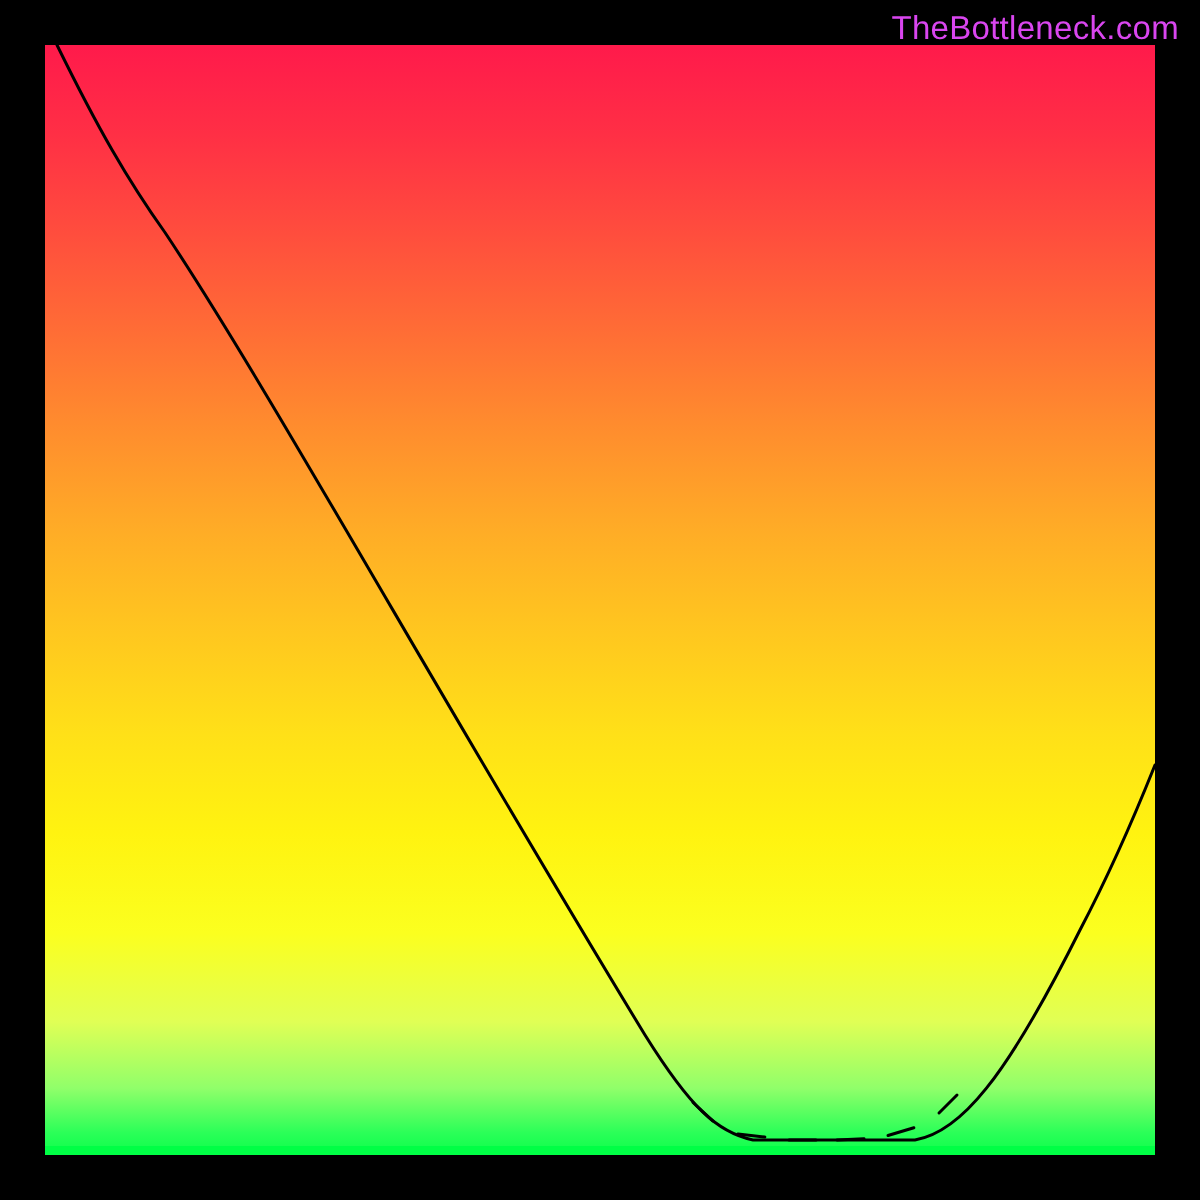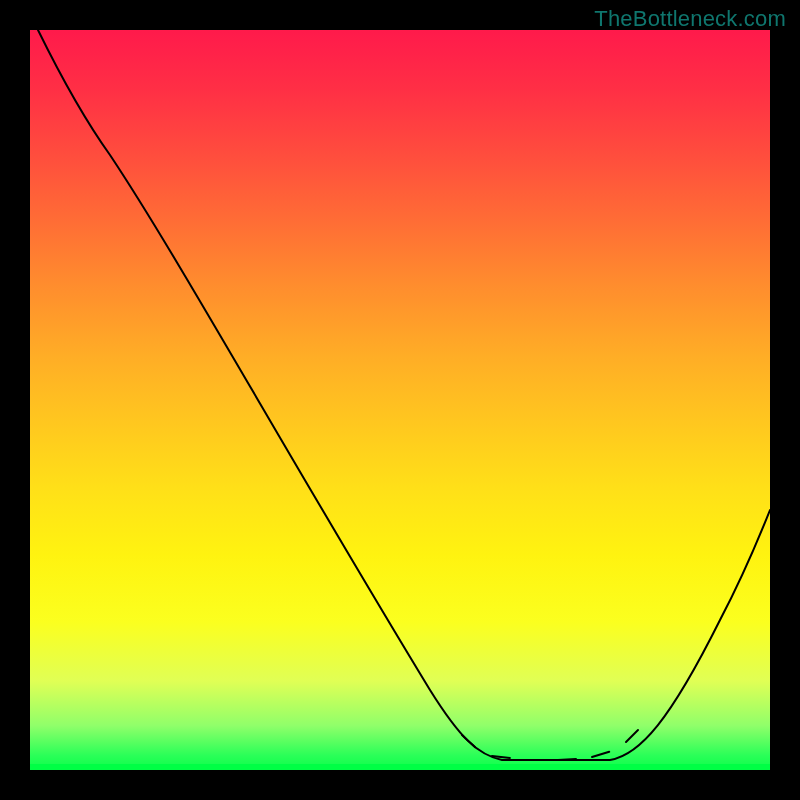--- a/index.html
+++ b/index.html
@@ -1,16 +1,16 @@
 <!DOCTYPE html>
 <html><head>
 <meta charset="utf-8">
 <style>
 body{margin:0;padding:0;width:800px;height:800px;background:#000;overflow:hidden;position:relative;font-family:Arial,Helvetica,sans-serif}
-.watermark{position:absolute;top:6px;right:14px;color:#0f766e;font-size:22px;font-weight:400;letter-spacing:.2px}
+.watermark{position:absolute;top:6px;right:14px;color:#d946ef;font-size:22px;font-weight:400;letter-spacing:.2px}
 .plot{position:absolute;top:30px;left:30px;width:740px;height:740px}
 .grad-bg{width:100%;height:100%;background:linear-gradient(to bottom,
   #ff1a4b 0%,
   #ff2f45 8%,
   #ff4a3e 16%,
   #ff6a36 25%,
   #ff8b2e 34%,
   #ffad26 44%,
   #ffc71f 53%,
   #ffe018 62%,

